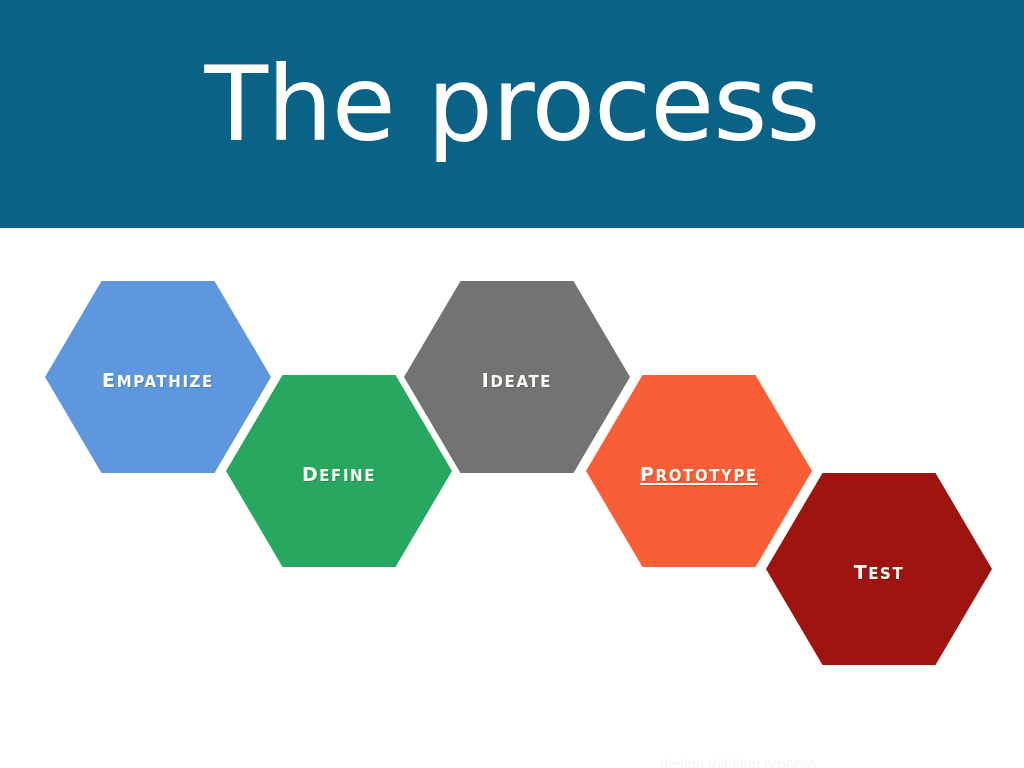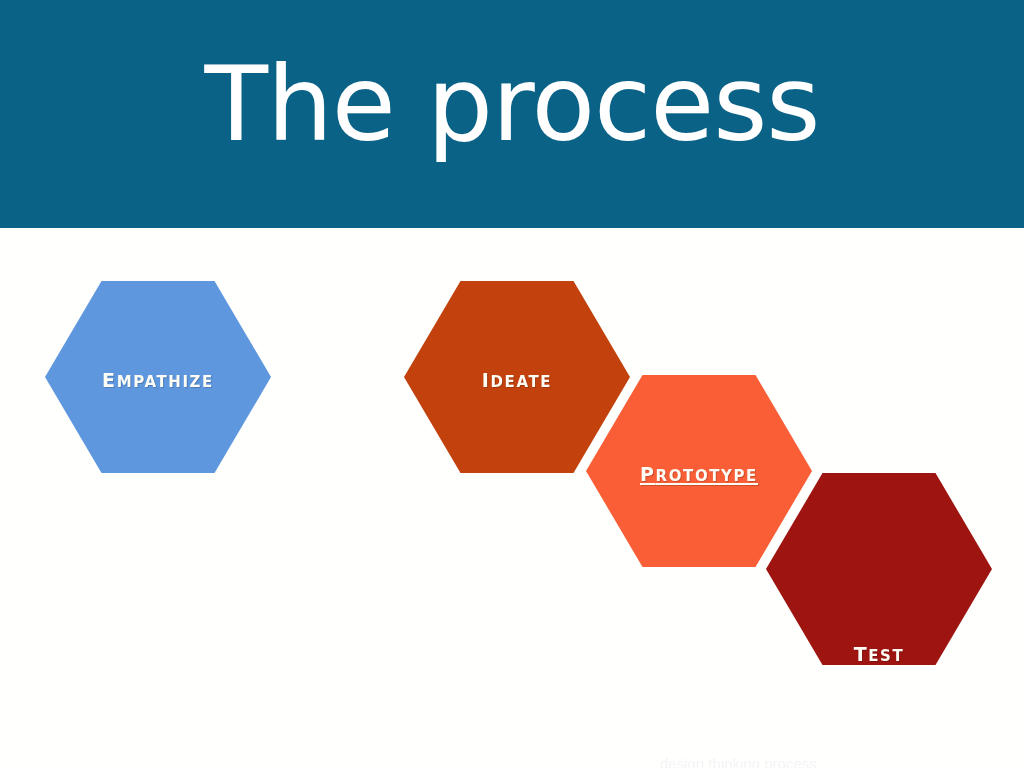--- a/index.html
+++ b/index.html
@@ -120,30 +120,33 @@
   <div class="header-band" style="background: rgb(10, 98, 135);">
     <div class="slide-title" style="color: rgb(255, 255, 255);">The process</div>
   </div>
 
   <div class="hex-diagram">
 
     <div class="hex hex-0" style="background: rgb(94, 151, 222);">
       <span class="hex-label" style="color: rgb(253, 253, 246);">Empathize</span>
     </div>
 
+    <div class="hex hex-1" style="background: rgb(39, 167, 95);">
+      <span class="hex-label" style="color: rgb(253, 253, 246);">Define</span>
+    </div>
 
-    <div class="hex hex-2" style="background: #c2410c;">
+    <div class="hex hex-2" style="background: #737373;">
       <span class="hex-label" style="color: rgb(253, 253, 246);">Ideate</span>
     </div>
 
     <div class="hex hex-3" style="background: rgb(249, 94, 54);">
       <span class="hex-label" style="color: rgb(253, 253, 246); text-decoration: underline;">Prototype</span>
     </div>
 
-    <div class="hex hex-4" style="background: rgb(158, 20, 16); align-items: flex-end;">
+    <div class="hex hex-4" style="background: rgb(158, 20, 16);">
       <span class="hex-label" style="color: rgb(253, 253, 246);">Test</span>
     </div>
 
   </div>
 
   <div class="bottom-caption">design thinking process</div>
 
 </div>
 
 </body></html>

